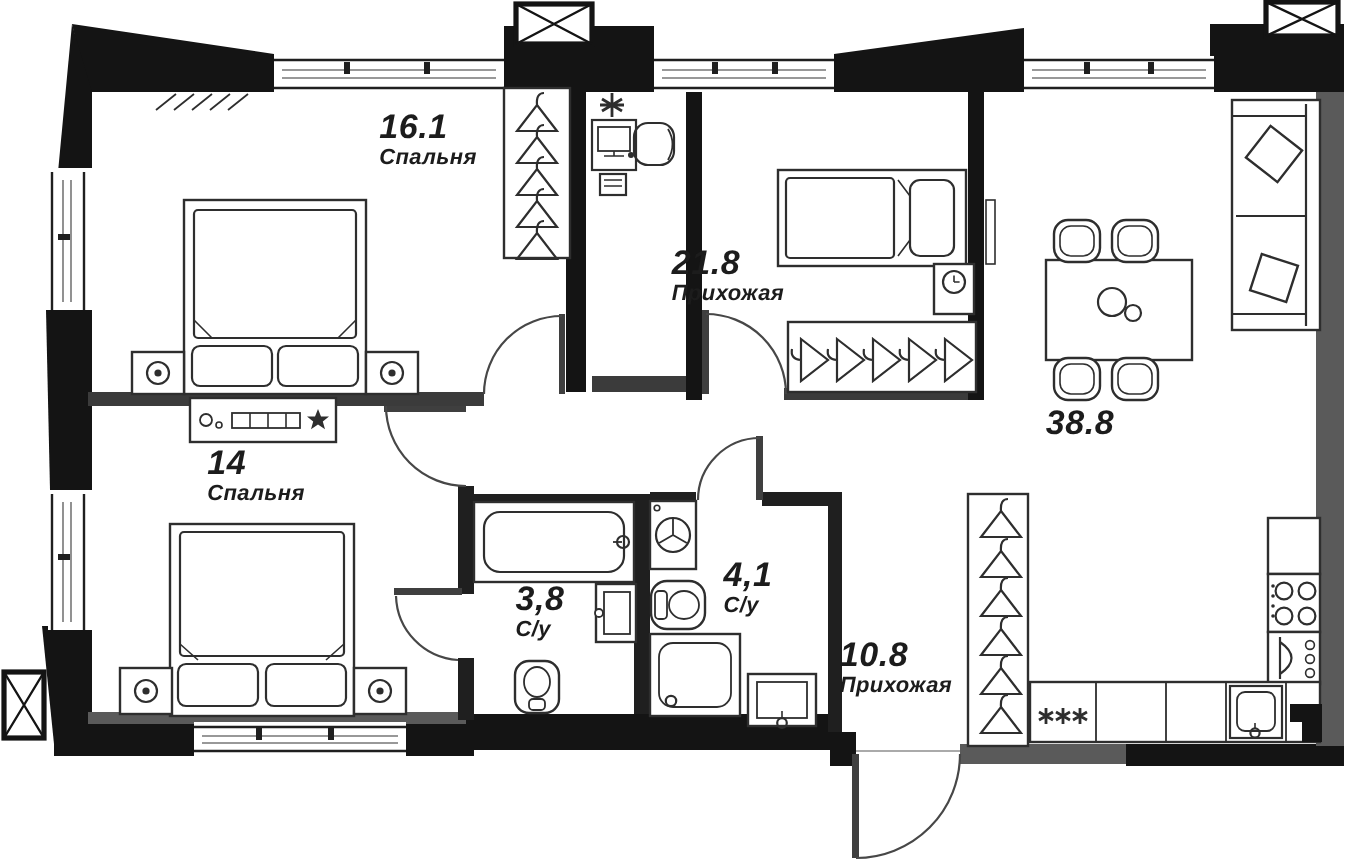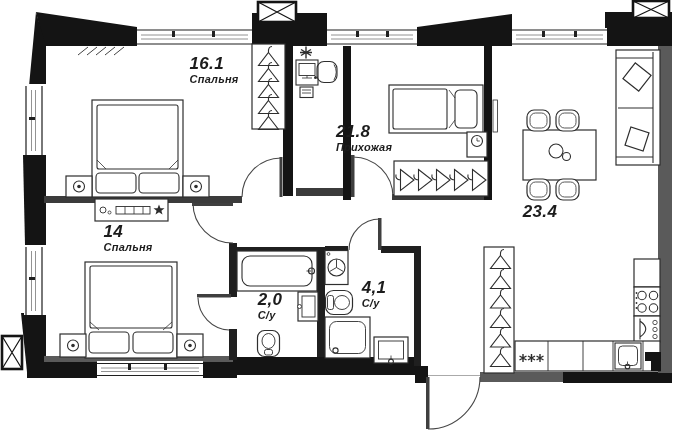--- a/index.html
+++ b/index.html
@@ -399,27 +399,31 @@
 
   <div class="room-label" style="left:214px;top:55px">
     <span class="area">16.1</span>
     <span class="rname">Спальня</span>
   </div>
   <div class="room-label" style="left:364px;top:123px">
     <span class="area">21.8</span>
     <span class="rname">Прихожая</span>
   </div>
   <div class="room-label" style="left:540px;top:203px">
-    <span class="area">23.4</span>
+    <span class="area">38.8</span>
   </div>
   <div class="room-label" style="left:128px;top:223px">
     <span class="area">14</span>
     <span class="rname">Спальня</span>
   </div>
   <div class="room-label" style="left:270px;top:291px">
-    <span class="area">2,0</span>
+    <span class="area">3,8</span>
     <span class="rname">С/у</span>
   </div>
   <div class="room-label" style="left:374px;top:279px">
     <span class="area">4,1</span>
     <span class="rname">С/у</span>
   </div>
+  <div class="room-label" style="left:448px;top:319px">
+    <span class="area">10.8</span>
+    <span class="rname">Прихожая</span>
+  </div>
 </div>
 
 </body></html>

